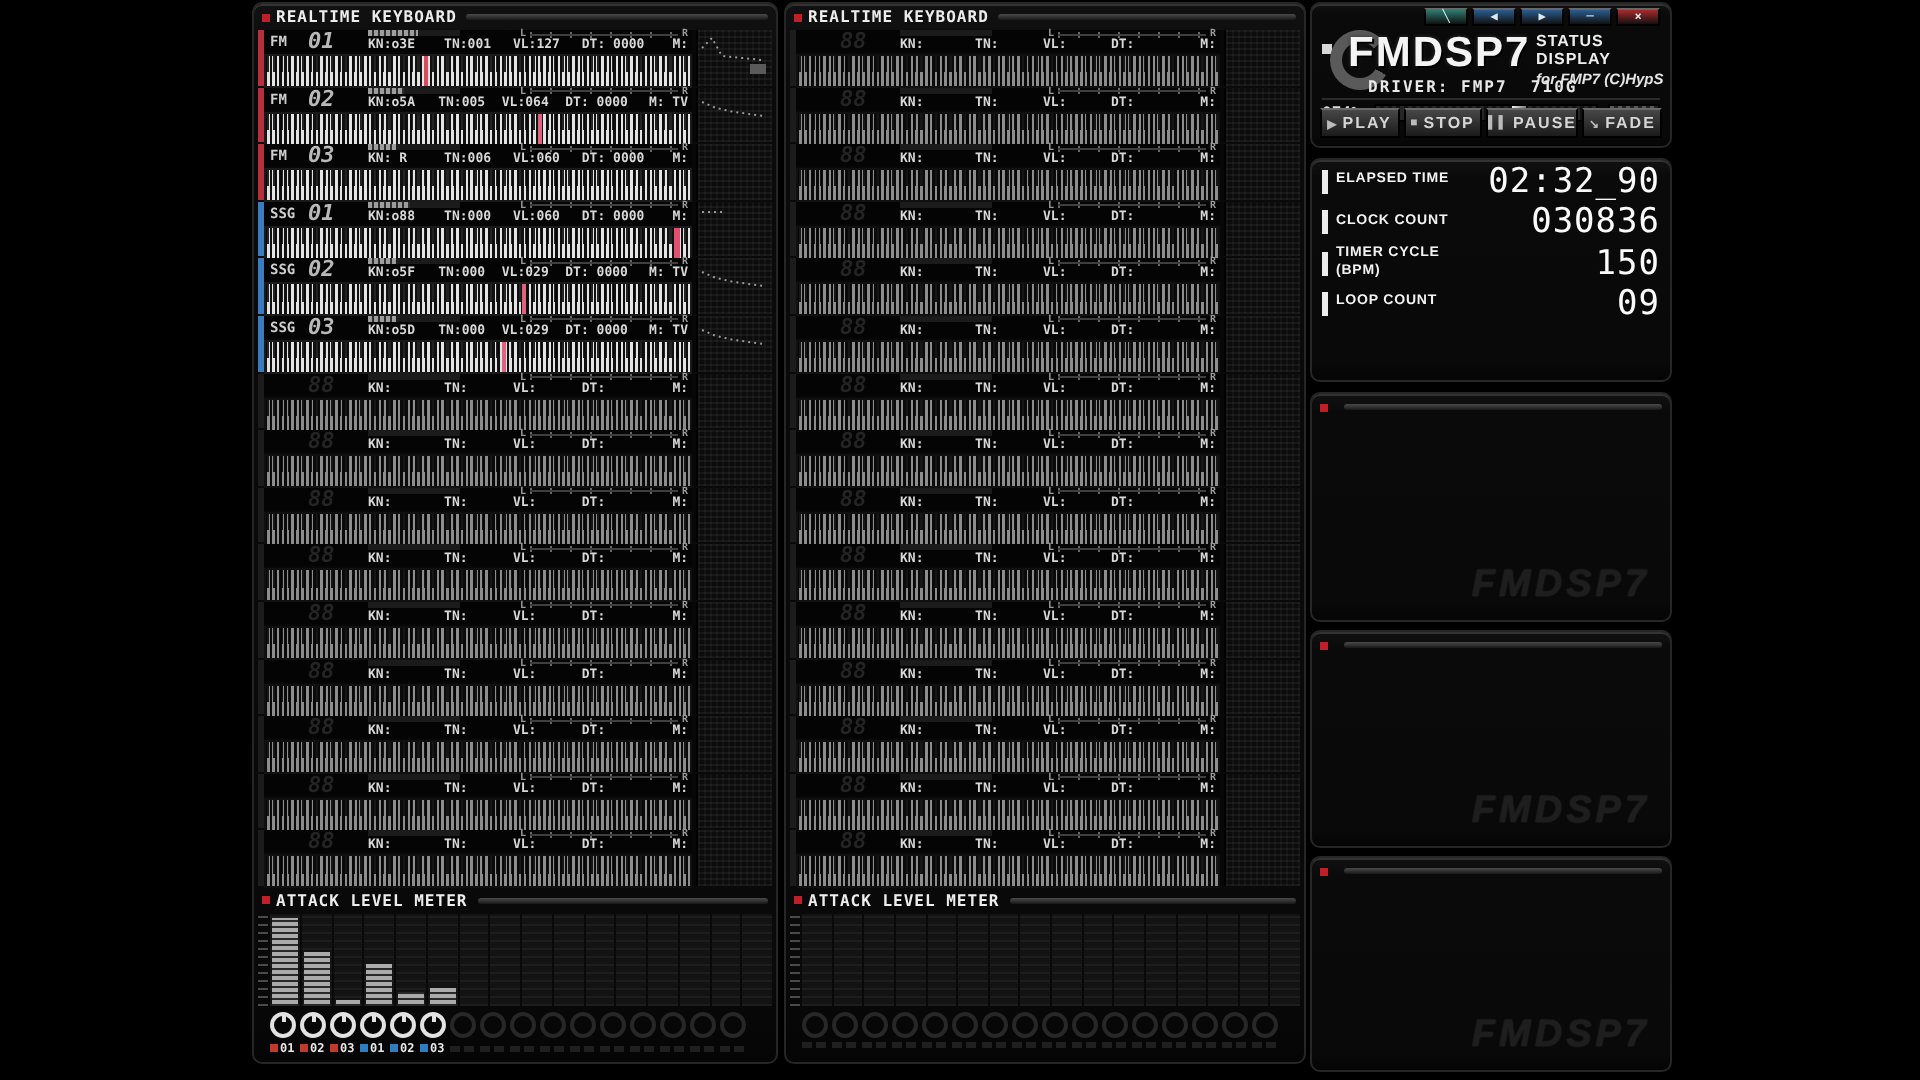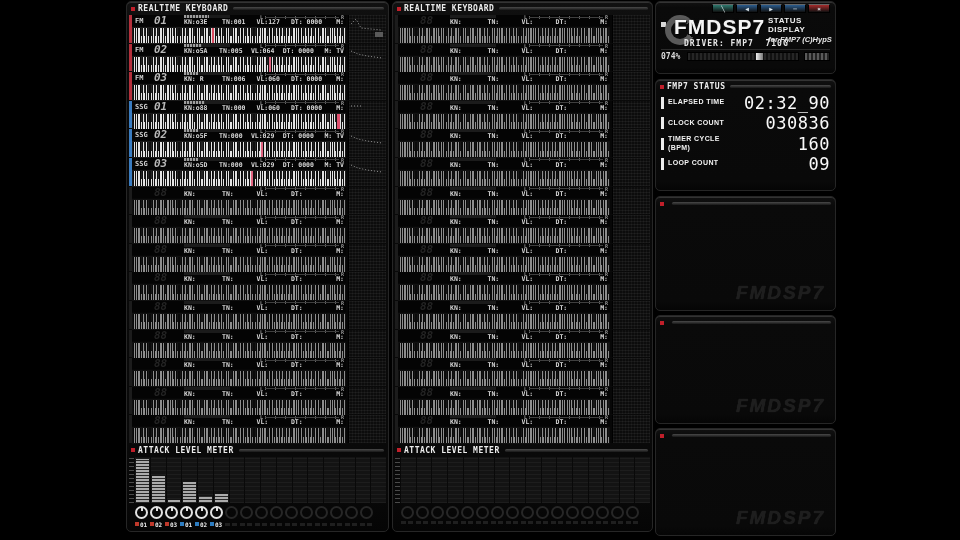--- a/index.html
+++ b/index.html
@@ -1008,43 +1008,56 @@
       <div class="sub2">for FMP7 (C)HypS</div>
     </div>
     <div class="driver">DRIVER: FMP7  710G</div>
     <div class="volrow">
       <span class="volpct">074%</span>
       <div class="voltrack">
         <div class="volhandle" id="volhandle" style="left: 62%;"></div>
       </div>
       <div class="volcap"></div>
     </div>
+    <div class="transport">
+      <div class="tbtn">
+        <span class="ticon">▶</span>
+        <span>PLAY</span>
+      </div>
+      <div class="tbtn">
+        <span class="ticon">■</span>
+        <span>STOP</span>
+      </div>
+      <div class="tbtn">
+        <span class="ticon">▌▌</span>
+        <span>PAUSE</span>
+      </div>
+      <div class="tbtn">
+        <span class="ticon">↘</span>
+        <span>FADE</span>
+      </div>
+    </div>
   </div>
 
   <div class="panel" style="left:655px;top:79px;width:181px;height:112px;">
-    <div class="phead">
-      <span class="bullet"></span>
-      <span class="ptitle">FMP7 STATUS</span>
-      <span class="hline"></span>
-    </div>
     <div class="stat" style="height:21px;">
       <span class="sbar"></span>
       <span class="slabel">ELAPSED TIME</span>
       <span class="sval">02:32_90</span>
     </div>
     <div class="stat" style="height:20px;">
       <span class="sbar"></span>
       <span class="slabel">CLOCK COUNT</span>
       <span class="sval">030836</span>
     </div>
     <div class="stat" style="height:21px;">
       <span class="sbar"></span>
       <span class="slabel">TIMER CYCLE
 (BPM)</span>
-      <span class="sval">160</span>
+      <span class="sval">150</span>
     </div>
     <div class="stat" style="height:19px;">
       <span class="sbar"></span>
       <span class="slabel">LOOP COUNT</span>
       <span class="sval">09</span>
     </div>
   </div>
 
   <div class="panel" style="left:655px;top:196px;width:181px;height:115px;">
     <div class="phead">

